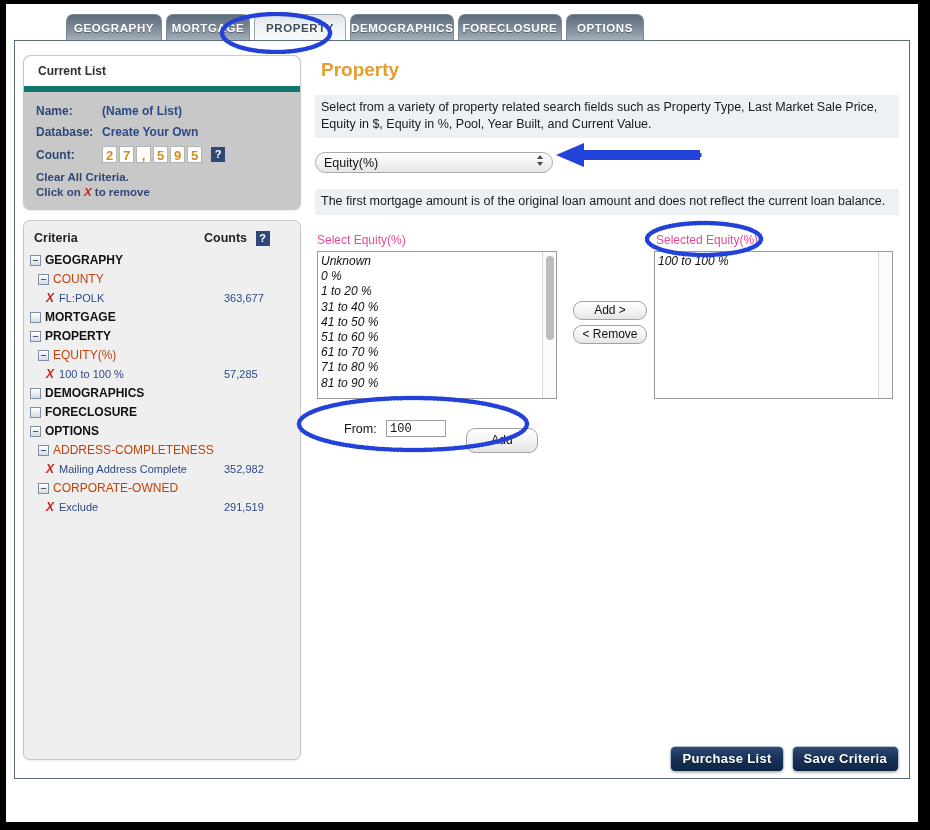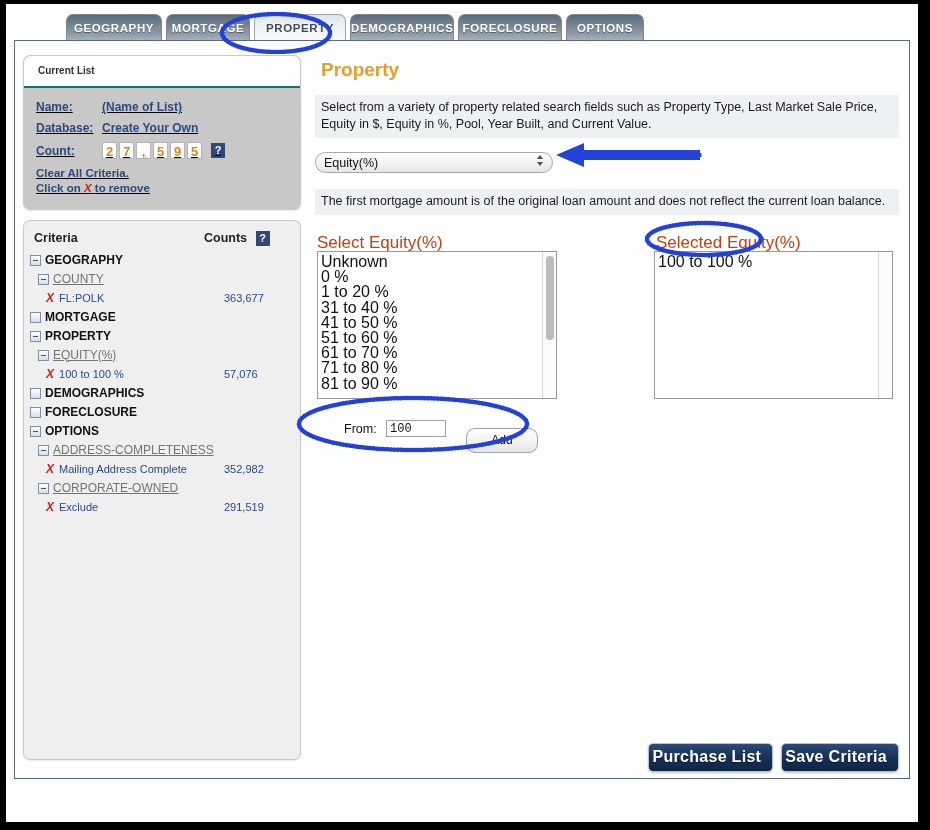--- a/index.html
+++ b/index.html
@@ -98,28 +98,28 @@
   #currentlist {
     width: 278px;
     height: 155px;
     background: #c8c8c8;
     overflow: hidden;
   }
   #cl-header {
     height: 30px;
     line-height: 30px;
     background: #ffffff;
-    border-bottom: 2px solid #0f766e;
+    border-bottom: 6px solid #0f766e;
     border-radius: 6px 6px 0 0;
     padding-left: 14px;
-    font-size: 10px;
+    font-size: 12px;
     font-weight: bold;
     color: #313131;
   }
-  #cl-body { padding: 12px 0 0 12px; text-decoration: underline; }
+  #cl-body { padding: 12px 0 0 12px; }
   .cl-row {
     display: flex;
     align-items: center;
     margin-bottom: 7px;
     font-size: 12px;
     font-weight: bold;
   }
   .cl-label { width: 66px; color: #2f4875; }
   .cl-value { color: #2b4a86; font-weight: bold; }
   .digits { display: flex; align-items: center; }
@@ -203,21 +203,21 @@
     cursor: pointer;
   }
   .tbox.minus::after {
     content: "";
     position: absolute;
     left: 2px; top: 4px;
     width: 5px; height: 1px;
     background: #44546a;
   }
   .lvl0 { padding-left: 6px; font-weight: bold; color: #111111; font-size: 12px; }
-  .lvl1 { padding-left: 14px; color: #737373; font-size: 12px; text-decoration: underline; }
+  .lvl1 { padding-left: 14px; color: #c2410c; font-size: 12px; }
   .lvl2 { padding-left: 22px; }
   .xmark {
     color: #cc2020;
     font-weight: bold;
     font-style: italic;
     font-size: 12px;
     margin-right: 5px;
     cursor: pointer;
   }
   .leaflink { color: #2b4a86; font-size: 11px; cursor: pointer; }
@@ -272,33 +272,34 @@
     display: block;
     width: 0; height: 0;
     border-left: 3.5px solid transparent;
     border-right: 3.5px solid transparent;
   }
   .selarrows i.up { border-bottom: 4px solid #4a4a4a; margin-bottom: 3px; }
   .selarrows i.dn { border-top: 4px solid #4a4a4a; }
 
   
   #listarea { position: relative; height: 165px; margin-top: 4px; }
-  .listlabel { font-size: 17px; color: #c2410c; margin-bottom: 3px; }
+  .listlabel { font-size: 12px; color: #ec4899; margin-bottom: 3px; }
   .listbox {
     background: #ffffff;
     border: 1px solid #9a9a9a;
     box-sizing: border-box;
     position: relative;
     overflow: hidden;
   }
   .listitems {
     padding: 2px 0 0 3px;
-    font-size: 16px;
+    font-size: 12px;
     line-height: 15.2px;
     color: #111111;
+    font-style: italic;
   }
   .listitems div { cursor: pointer; white-space: nowrap; }
   .sbar {
     position: absolute;
     top: 0; right: 0;
     width: 14px; height: 100%;
     background: #fbfbfb;
     border-left: 1px solid #d8d8d8;
     box-sizing: border-box;
     cursor: pointer;
@@ -364,25 +365,25 @@
   
   #footer {
     position: absolute;
     right: 10px;
     bottom: 6px;
     display: flex;
     gap: 8px;
   }
   .navybtn {
     font-family: "Liberation Sans", sans-serif;
-    font-size: 16px;
+    font-size: 13px;
     font-weight: bold;
     color: #ffffff;
     letter-spacing: .3px;
-    padding: 4px 11px 5px 3px;
+    padding: 4px 11px 5px 11px;
     border: 1px solid #b9c2cc;
     border-radius: 5px;
     background: linear-gradient(to bottom,#2e4a75 0%,#173257 50%,#0e2545 100%);
     text-shadow: 0 1px 1px rgba(0,0,0,.5);
     box-shadow: 0 1px 2px rgba(0,0,0,.25);
     cursor: pointer;
   }
 
   
   .annot { position: absolute; pointer-events: none; z-index: 40; }
@@ -472,21 +473,21 @@
               <div class="crow">
                 <span class="lbl lvl0"><span class="tbox minus"></span><span>PROPERTY</span></span>
                 <span class="cnt"></span>
               </div>
               <div class="crow">
                 <span class="lbl lvl1"><span class="tbox minus"></span><span>EQUITY(%)</span></span>
                 <span class="cnt"></span>
               </div>
               <div class="crow">
                 <span class="lbl lvl2"><span class="xmark">X</span><span class="leaflink">100 to 100 %</span></span>
-                <span class="cnt">57,076</span>
+                <span class="cnt">57,285</span>
               </div>
               <div class="crow">
                 <span class="lbl lvl0"><span class="tbox"></span><span>DEMOGRAPHICS</span></span>
                 <span class="cnt"></span>
               </div>
               <div class="crow">
                 <span class="lbl lvl0"><span class="tbox"></span><span>FORECLOSURE</span></span>
                 <span class="cnt"></span>
               </div>
               <div class="crow">
@@ -546,20 +547,24 @@
                 <div>51 to 60 %</div>
                 <div>61 to 70 %</div>
                 <div>71 to 80 %</div>
                 <div>81 to 90 %</div>
               </div>
           <div class="sbar">
             <div class="sthumb" style="height:84px;"></div>
           </div>
         </div>
 
+        <div id="midbtns">
+          <button class="macbtn">Add &gt;</button>
+          <button class="macbtn">&lt; Remove</button>
+        </div>
 
         <div class="listlabel" id="rightlabel">Selected Equity(%)</div>
 
         <div class="listbox" id="rightlist">
           <div class="listitems" id="sel-items">
                 <div>100 to 100 %</div>
               </div>
           <div class="sbar"></div>
         </div>
 

